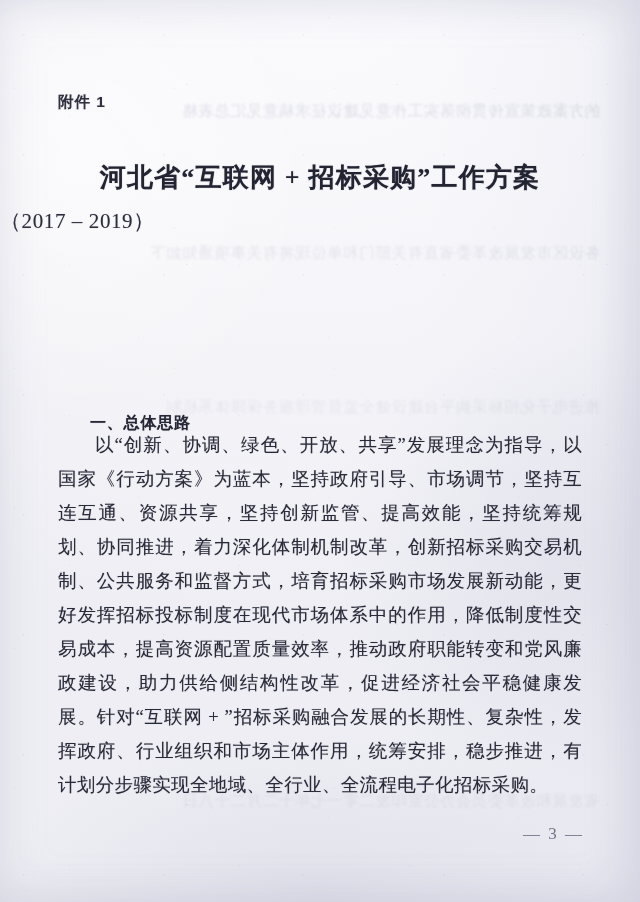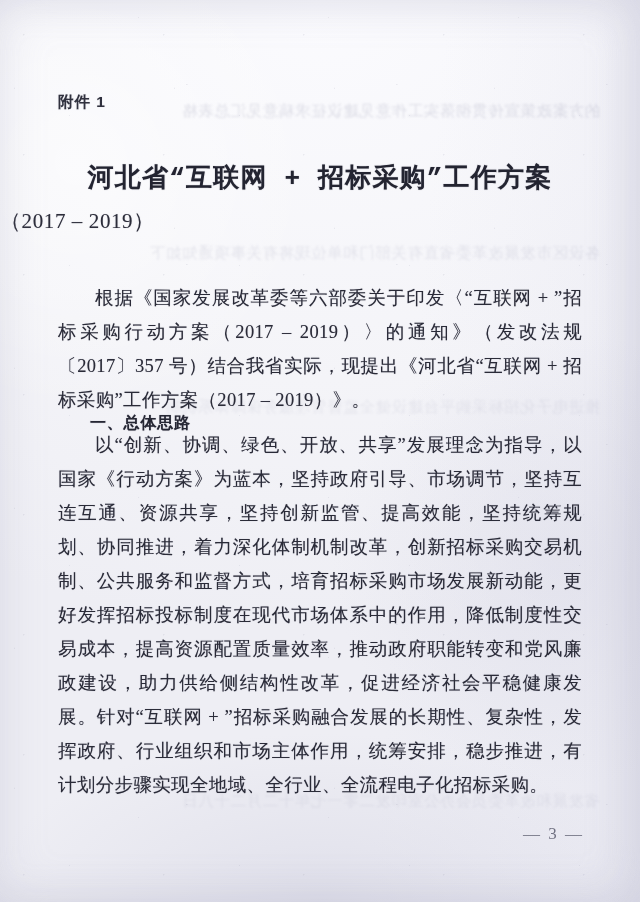--- a/index.html
+++ b/index.html
@@ -84,21 +84,21 @@
     letter-spacing: 1px;
     text-shadow: 0 0 1px rgba(60,60,80,.30);
   }
 
   .doc-title {
     position: absolute;
     left: 0;
     right: 0;
     top: 160px;
     text-align: center;
-    font-family: Liberation Mono, monospace;
+    font-family: Liberation Serif, serif;
     font-weight: bold;
     font-size: 26px;
     letter-spacing: 1.2px;
     color: #232431;
     text-shadow: 0 0 1.1px rgba(55,55,75,.45);
   }
   .doc-subtitle {
     position: absolute;
     left: 0;
     right: 0;
@@ -175,21 +175,20 @@
   <div class="bleed bleed-bot">省发展和改革委员会办公室印发二零一七年十二月二十八日</div>
 
   <div class="content">
 
     <div class="attach-label">附件 1</div>
 
     <div class="doc-title">河北省“互联网 + 招标采购”工作方案</div>
 
     <div class="doc-subtitle">（2017 – 2019）</div>
 
-    <p class="para indent p-intro">根据《国家发展改革委等六部委关于印发〈“互联网 + ”招标采购行动方案（2017 – 2019）〉的通知》（发改法规〔2017〕357 号）结合我省实际，现提出《河北省“互联网 + 招标采购”工作方案（2017 – 2019）》。</p>
 
     <p class="section-head p-head1">一、总体思路</p>
 
     <p class="para indent p-main">以“创新、协调、绿色、开放、共享”发展理念为指导，以国家《行动方案》为蓝本，坚持政府引导、市场调节，坚持互连互通、资源共享，坚持创新监管、提高效能，坚持统筹规划、协同推进，着力深化体制机制改革，创新招标采购交易机制、公共服务和监督方式，培育招标采购市场发展新动能，更好发挥招标投标制度在现代市场体系中的作用，降低制度性交易成本，提高资源配置质量效率，推动政府职能转变和党风廉政建设，助力供给侧结构性改革，促进经济社会平稳健康发展。针对“互联网 + ”招标采购融合发展的长期性、复杂性，发挥政府、行业组织和市场主体作用，统筹安排，稳步推进，有计划分步骤实现全地域、全行业、全流程电子化招标采购。</p>
 
     <div class="page-number">— 3 —</div>
 
   </div>
 
   <div class="speckle"></div>

